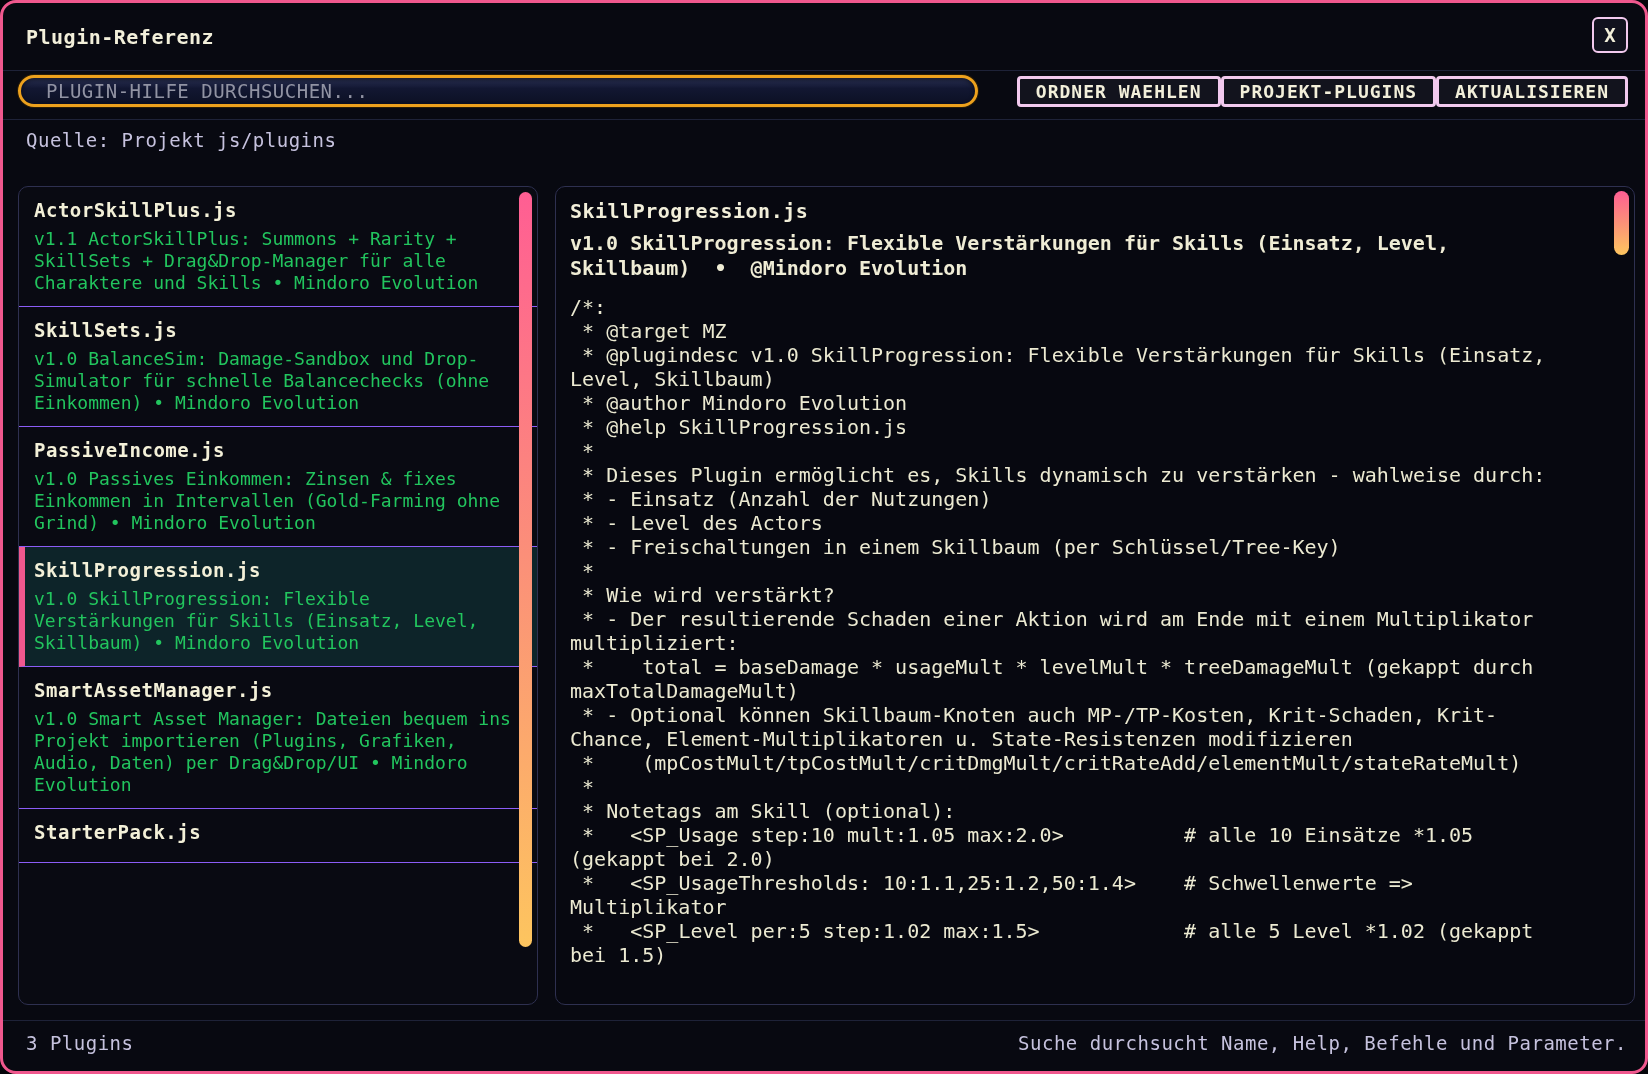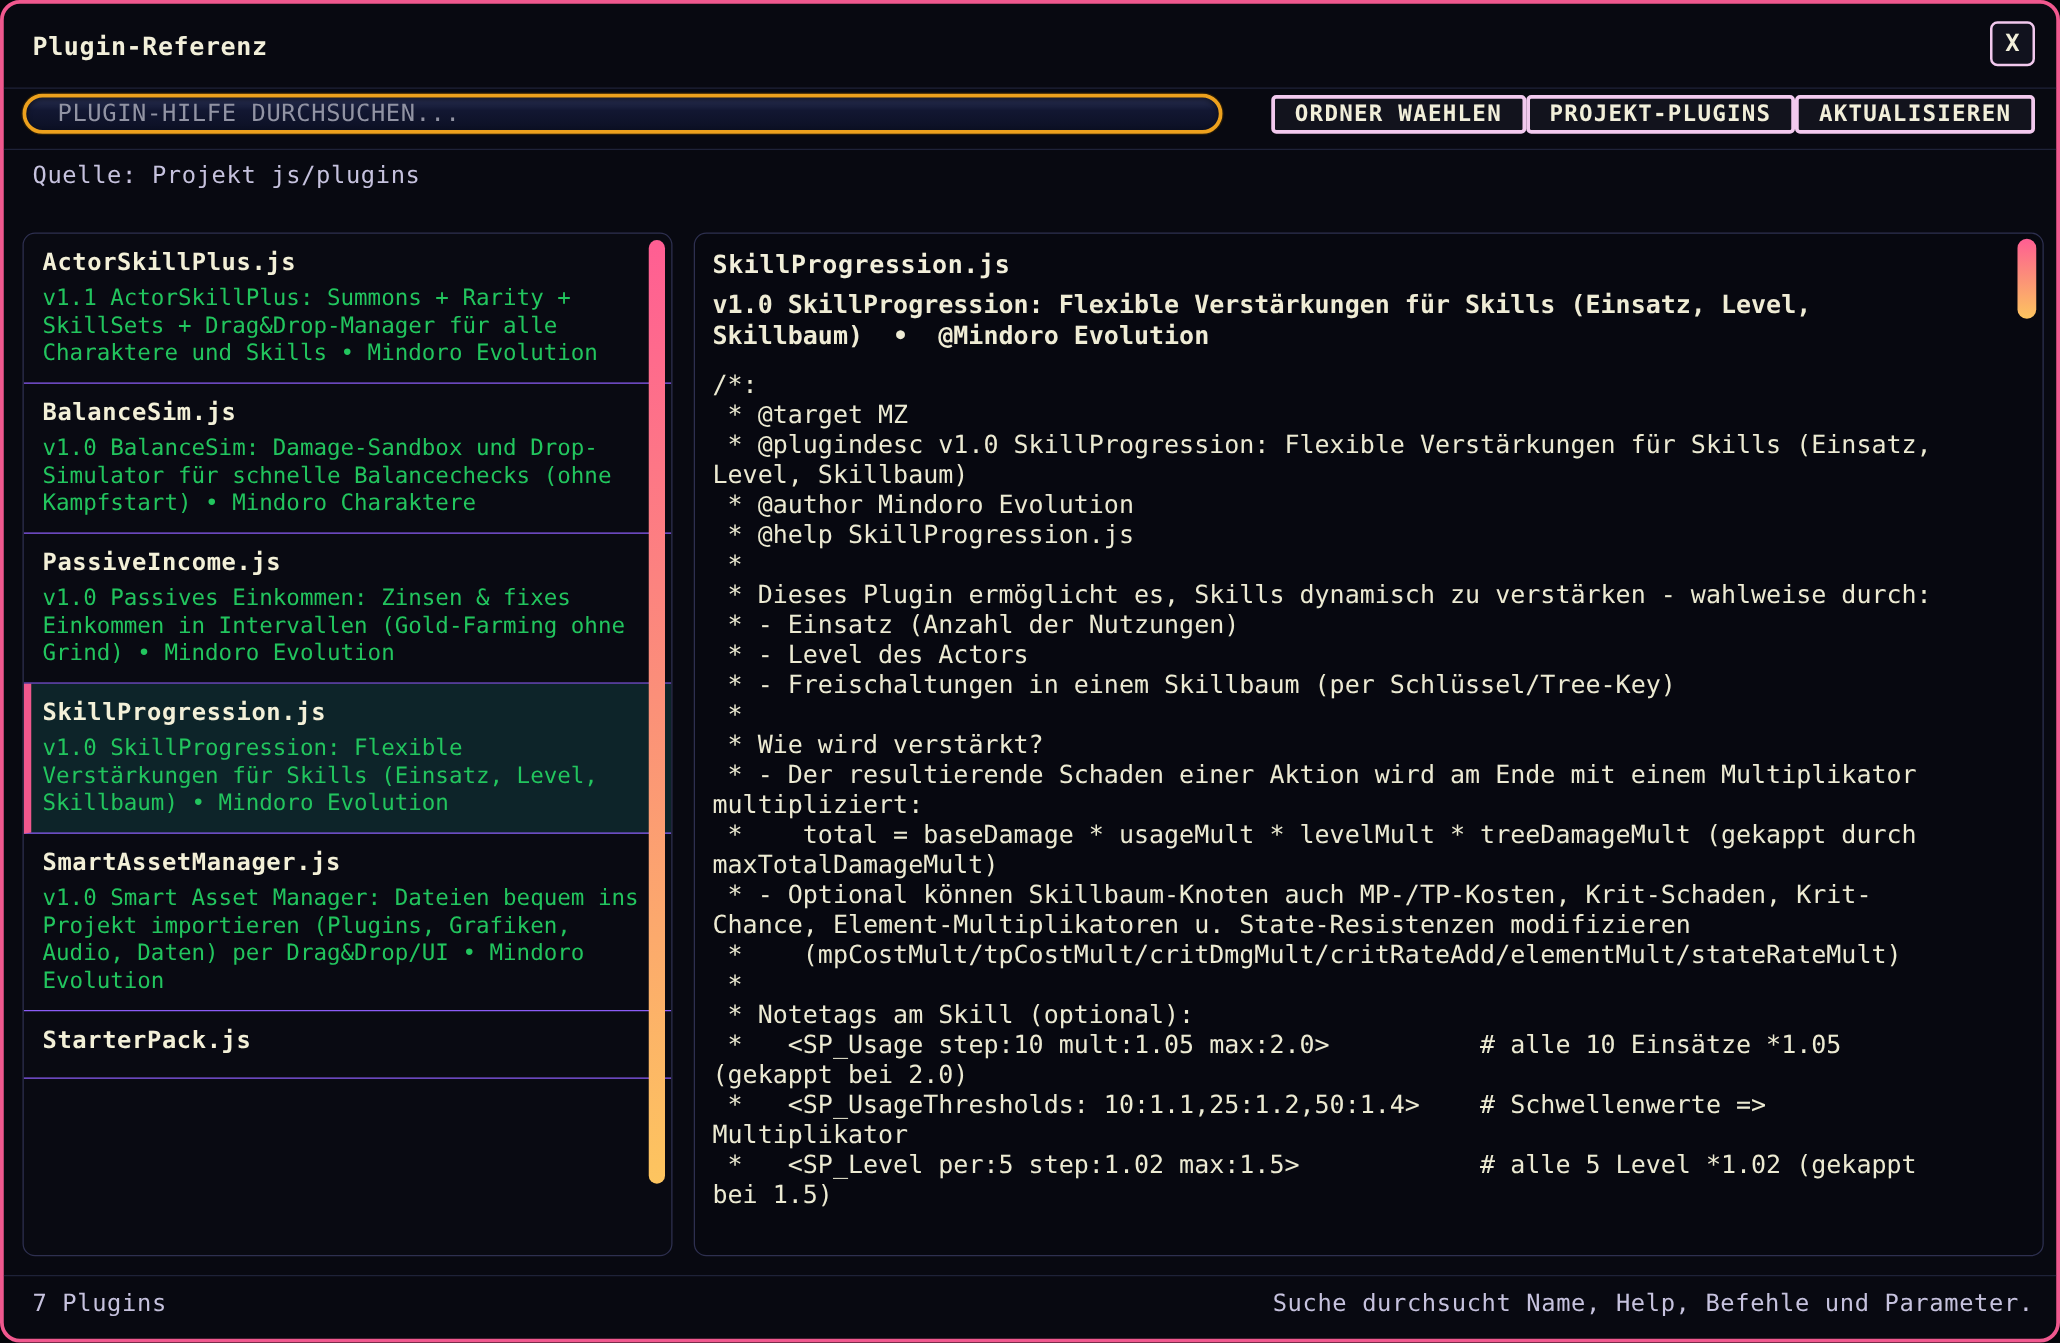--- a/index.html
+++ b/index.html
@@ -79,22 +79,22 @@
 
   <div class="source-line">Quelle: Projekt js/plugins</div>
 
   <div class="panel sidebar">
     <div>
         <div class="plugin-item">
     <div class="plugin-item-name">ActorSkillPlus.js</div>
     <div class="plugin-item-desc">v1.1 ActorSkillPlus: Summons + Rarity + SkillSets + Drag&amp;Drop-Manager für alle Charaktere und Skills • Mindoro Evolution</div>
   </div>
         <div class="plugin-item">
-    <div class="plugin-item-name">BalanceSim.js</div>
-    <div class="plugin-item-desc">v1.0 BalanceSim: Damage-Sandbox und Drop-Simulator für schnelle Balancechecks (ohne Kampfstart) • Mindoro Charaktere</div>
+    <div class="plugin-item-name">SkillSets.js</div>
+    <div class="plugin-item-desc">v1.0 BalanceSim: Damage-Sandbox und Drop-Simulator für schnelle Balancechecks (ohne Einkommen) • Mindoro Evolution</div>
   </div>
         <div class="plugin-item">
     <div class="plugin-item-name">PassiveIncome.js</div>
     <div class="plugin-item-desc">v1.0 Passives Einkommen: Zinsen &amp; fixes Einkommen in Intervallen (Gold-Farming ohne Grind) • Mindoro Evolution</div>
   </div>
         <div class="plugin-item selected">
     <div class="plugin-item-name">SkillProgression.js</div>
     <div class="plugin-item-desc">v1.0 SkillProgression: Flexible Verstärkungen für Skills (Einsatz, Level, Skillbaum) • Mindoro Evolution</div>
   </div>
         <div class="plugin-item">
@@ -130,16 +130,16 @@
  *    (mpCostMult/tpCostMult/critDmgMult/critRateAdd/elementMult/stateRateMult)
  *
  * Notetags am Skill (optional):
  *   &lt;SP_Usage step:10 mult:1.05 max:2.0&gt;          # alle 10 Einsätze *1.05 (gekappt bei 2.0)
  *   &lt;SP_UsageThresholds: 10:1.1,25:1.2,50:1.4&gt;    # Schwellenwerte =&gt; Multiplikator
  *   &lt;SP_Level per:5 step:1.02 max:1.5&gt;            # alle 5 Level *1.02 (gekappt bei 1.5)</div>
     <div class="v-scroll detail-scroll"></div>
   </div>
 
   <div class="sep sep-footer"></div>
-  <div class="footer-left">7 Plugins</div>
+  <div class="footer-left">3 Plugins</div>
   <div class="footer-right">Suche durchsucht Name, Help, Befehle und Parameter.</div>
 
 </div>
 
 </body></html>

